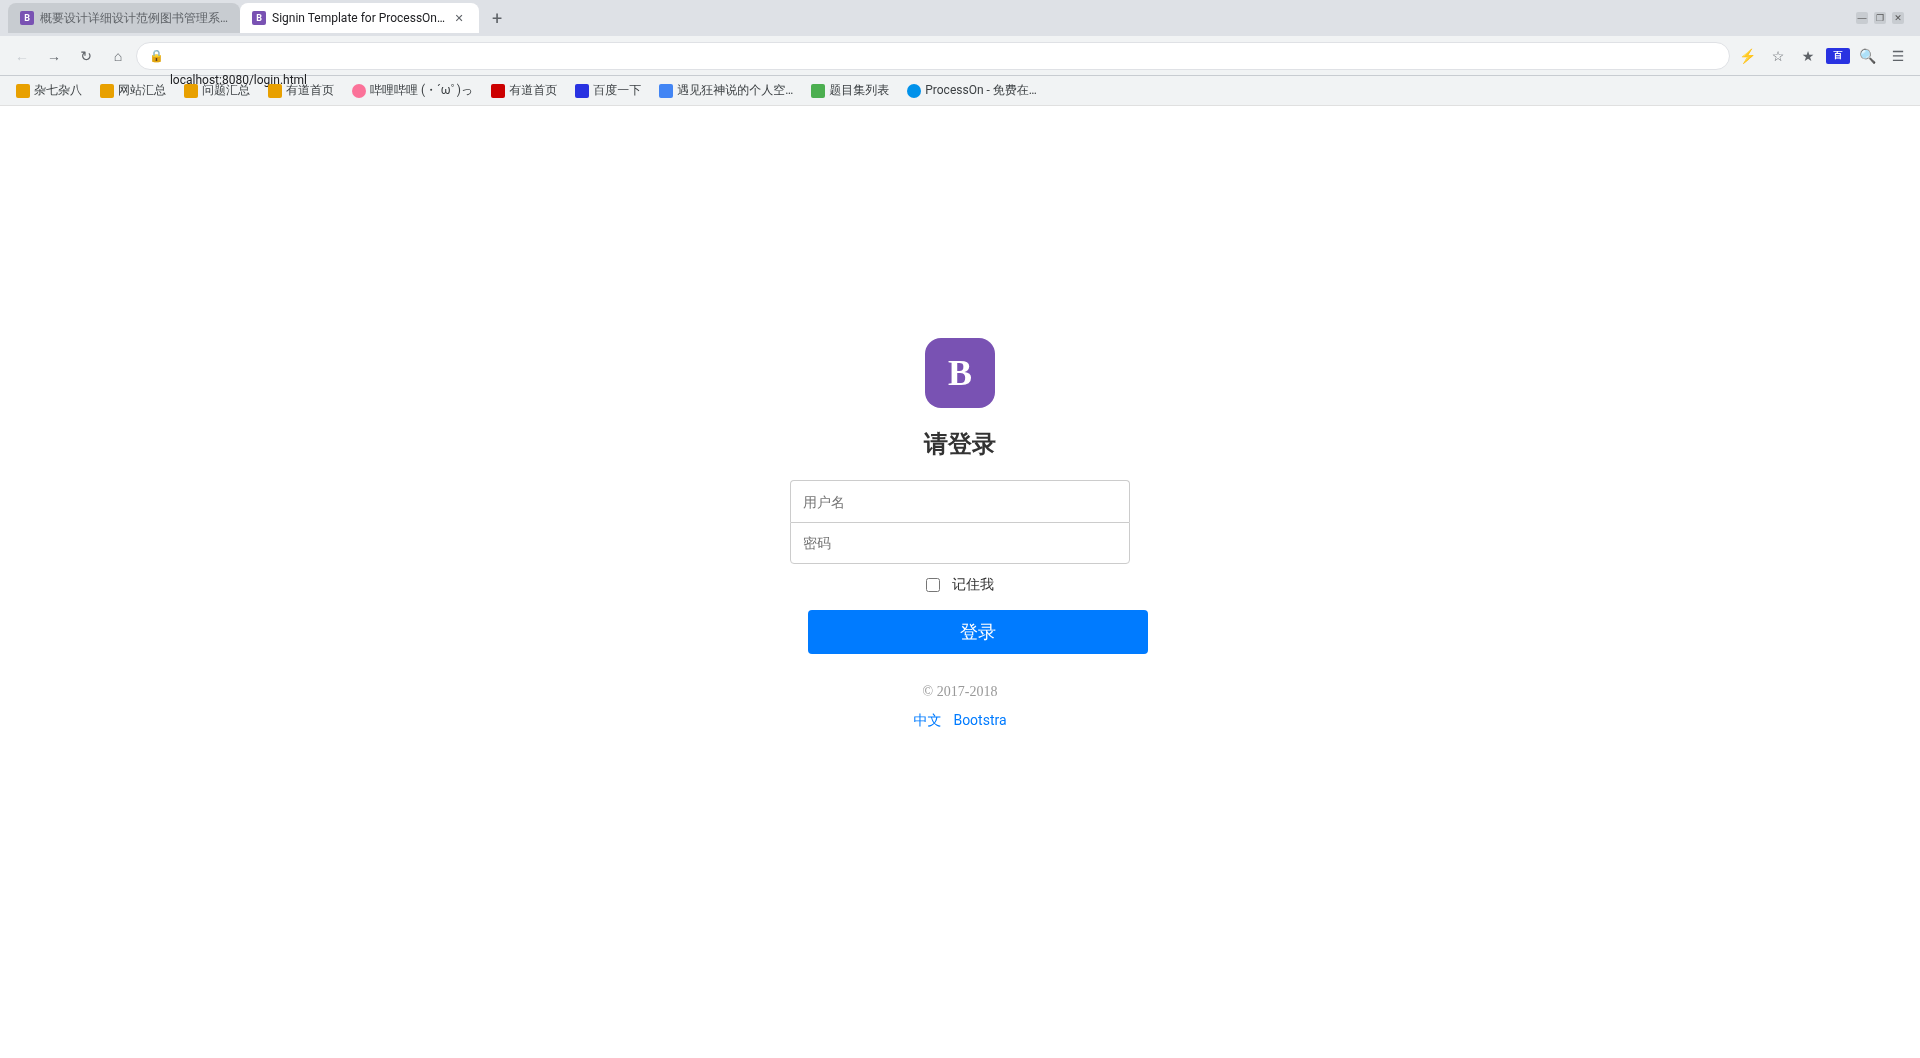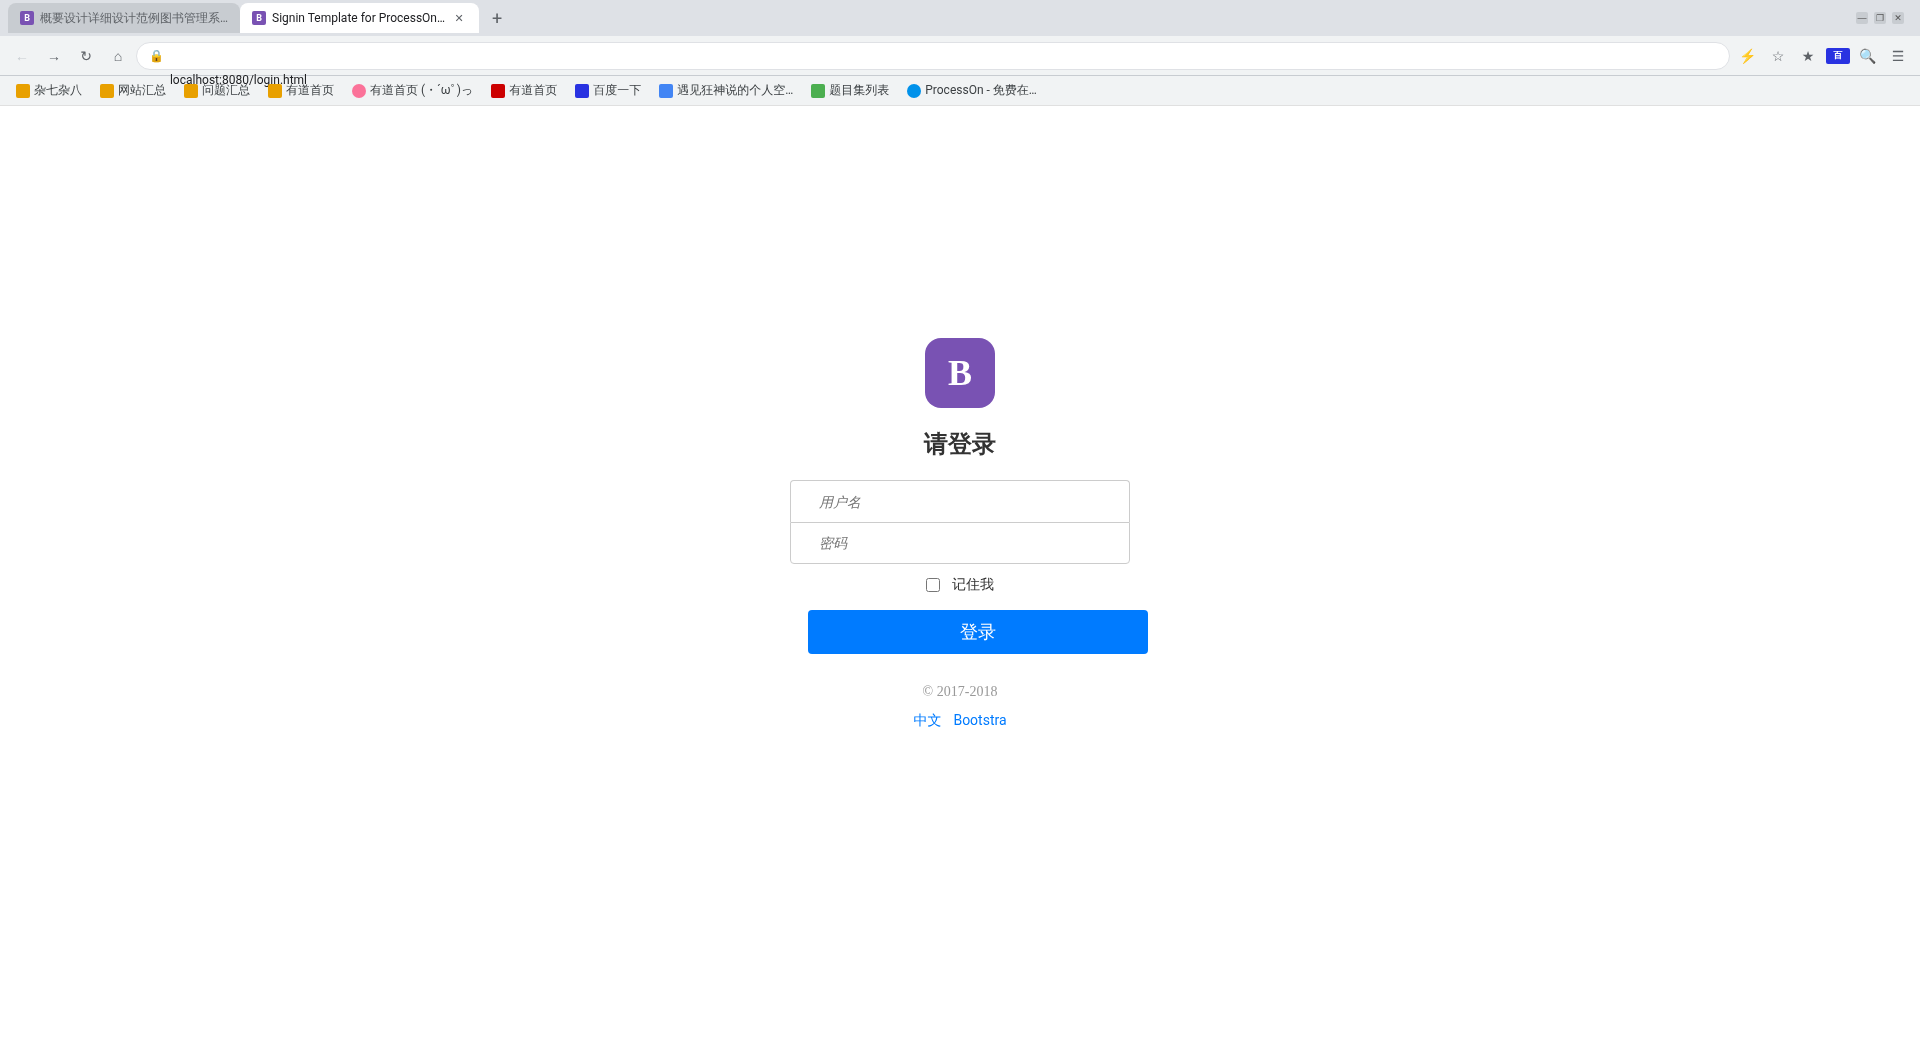--- a/index.html
+++ b/index.html
@@ -261,25 +261,24 @@
       font-size: 24px;
       color: #333;
       margin-bottom: 20px;
       font-weight: 700;
     }
 
     .input-field {
       width: 100%;
       height: 42px;
       border: 1px solid #ccc;
-      padding: 0 28px;
+      padding: 0 12px;
       font-size: 14px;
       color: #999;
       outline: none;
-      font-style: italic;
     }
 
     .input-field:first-of-type {
       border-radius: 4px 4px 0 0;
       border-bottom: none;
     }
 
     .input-field:last-of-type {
       border-radius: 0 0 4px 4px;
     }
@@ -412,21 +411,21 @@
     <div class="bookmark-item">
       <div class="bookmark-icon" style="background:#e8a000;border-radius:2px;"></div>
       <span>问题汇总</span>
     </div>
     <div class="bookmark-item">
       <div class="bookmark-icon" style="background:#e8a000;border-radius:2px;"></div>
       <span>有道首页</span>
     </div>
     <div class="bookmark-item">
       <div class="bookmark-icon" style="background:#fb7299;border-radius:50%;"></div>
-      <span>有道首页 (・´ωﾟ)っ</span>
+      <span>哔哩哔哩 (・´ωﾟ)っ</span>
     </div>
     <div class="bookmark-item">
       <div class="bookmark-icon" style="background:#cc0000;border-radius:2px;"></div>
       <span>有道首页</span>
     </div>
     <div class="bookmark-item">
       <div class="bookmark-icon" style="background:#2932e1;border-radius:2px;"></div>
       <span>百度一下</span>
     </div>
     <div class="bookmark-item">

